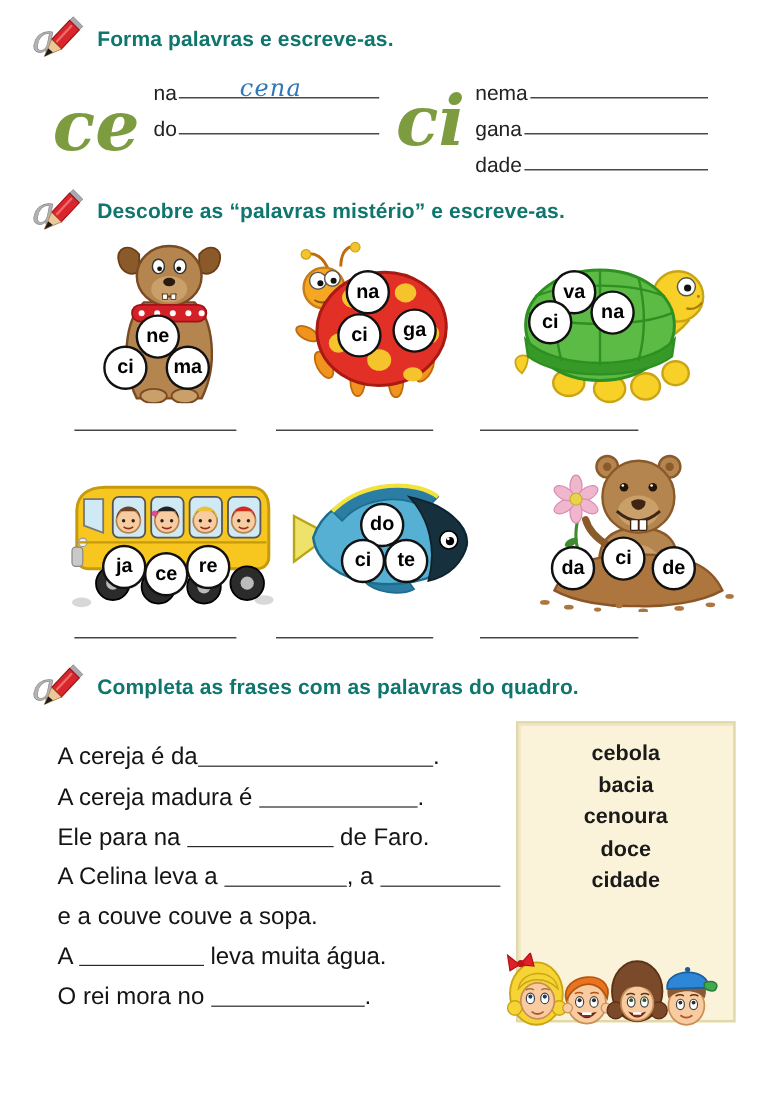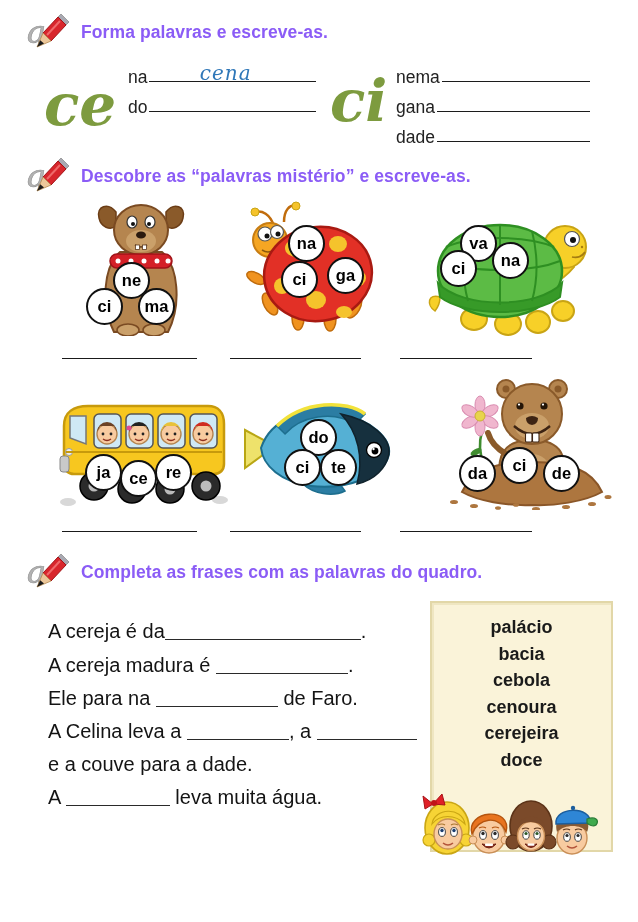--- a/index.html
+++ b/index.html
@@ -3,21 +3,21 @@
 <meta charset="utf-8">
 <style>
   * { margin:0; padding:0; box-sizing:border-box; }
   body { background:#e8e8e8; font-family:"Liberation Sans", sans-serif; }
   #page {
     position:relative; width:638px; height:922px; margin:0 auto;
     background:#ffffff; overflow:hidden; color:#161616;
   }
   
   .header { position:absolute; left:26px; display:flex; align-items:center; }
-  .header .ttl { font-size:17.5px; font-weight:bold; color:#8b5cf6; margin-left:7px; letter-spacing:.1px; }
+  .header .ttl { font-size:17.5px; font-weight:bold; color:#0f766e; margin-left:7px; letter-spacing:.1px; }
   .hicon { display:block; }
   
   .bigsyl {
     position:absolute; font-family:"DejaVu Serif", serif; font-style:italic; font-weight:bold;
     color:#7d9b3f; font-size:58px; line-height:1;
   }
   .ex1rows { position:absolute; }
   .ex1row { display:flex; align-items:flex-end; height:30px; }
   .ex1row .pfx { font-size:17.5px; color:#222; line-height:1.05; padding-right:2px; }
   .ex1row .ln { flex:1; border-bottom:1.7px solid #1c1c1c; margin-bottom:4px; position:relative; height:24px; }
@@ -336,33 +336,33 @@
   </div>
 
   <div class="sentence" style="top:654px"><span>A cereja madura é </span><span class="blank" style="width:132px"></span><span>.</span></div>
 
   <div class="sentence" style="top:620px"><span>A cereja é da</span><span class="blank" style="width:196px"></span><span>.</span></div>
 
   <div class="sentence" style="top:687px"><span>Ele para na </span><span class="blank" style="width:122px"></span><span> de Faro.</span></div>
 
   <div class="sentence" style="top:720px"><span>A Celina leva a </span><span class="blank" style="width:102px"></span><span>, a </span><span class="blank" style="width:100px"></span></div>
 
-  <div class="sentence" style="top:753px"><span>e a couve para a dade.</span></div>
+  <div class="sentence" style="top:753px"><span>e a couve couve a sopa.</span></div>
 
   <div class="sentence" style="top:786px"><span>A </span><span class="blank" style="width:104px"></span><span> leva muita água.</span></div>
 
+  <div class="sentence" style="top:820px"><span>O rei mora no </span><span class="blank" style="width:128px"></span><span>.</span></div>
 
   <div class="wordbox">
     <div class="words">
-      <div>palácio</div>
+      <div>cebola</div>
       <div>bacia</div>
-      <div>cebola</div>
       <div>cenoura</div>
-      <div>cerejeira</div>
       <div>doce</div>
+      <div>cidade</div>
     </div>
   </div>
 
   <div class="kids">
     <svg width="52" height="66" viewBox="0 0 52 66">
       <ellipse cx="26" cy="34" rx="22" ry="26" fill="#f7d435" stroke="#caa614" stroke-width="1.6"></ellipse>
       <circle cx="8" cy="46" r="6" fill="#f7d435" stroke="#caa614" stroke-width="1.2"></circle>
       <circle cx="45" cy="46" r="6" fill="#f7d435" stroke="#caa614" stroke-width="1.2"></circle>
       <ellipse cx="27" cy="40" rx="14" ry="15" fill="#f8cba0" stroke="#c98f57" stroke-width="1.4"></ellipse>
       <path d="M11,30 C13,14 41,12 44,30 C34,20 19,20 11,30 Z" fill="#f7d435" stroke="#caa614" stroke-width="1.2"></path>

